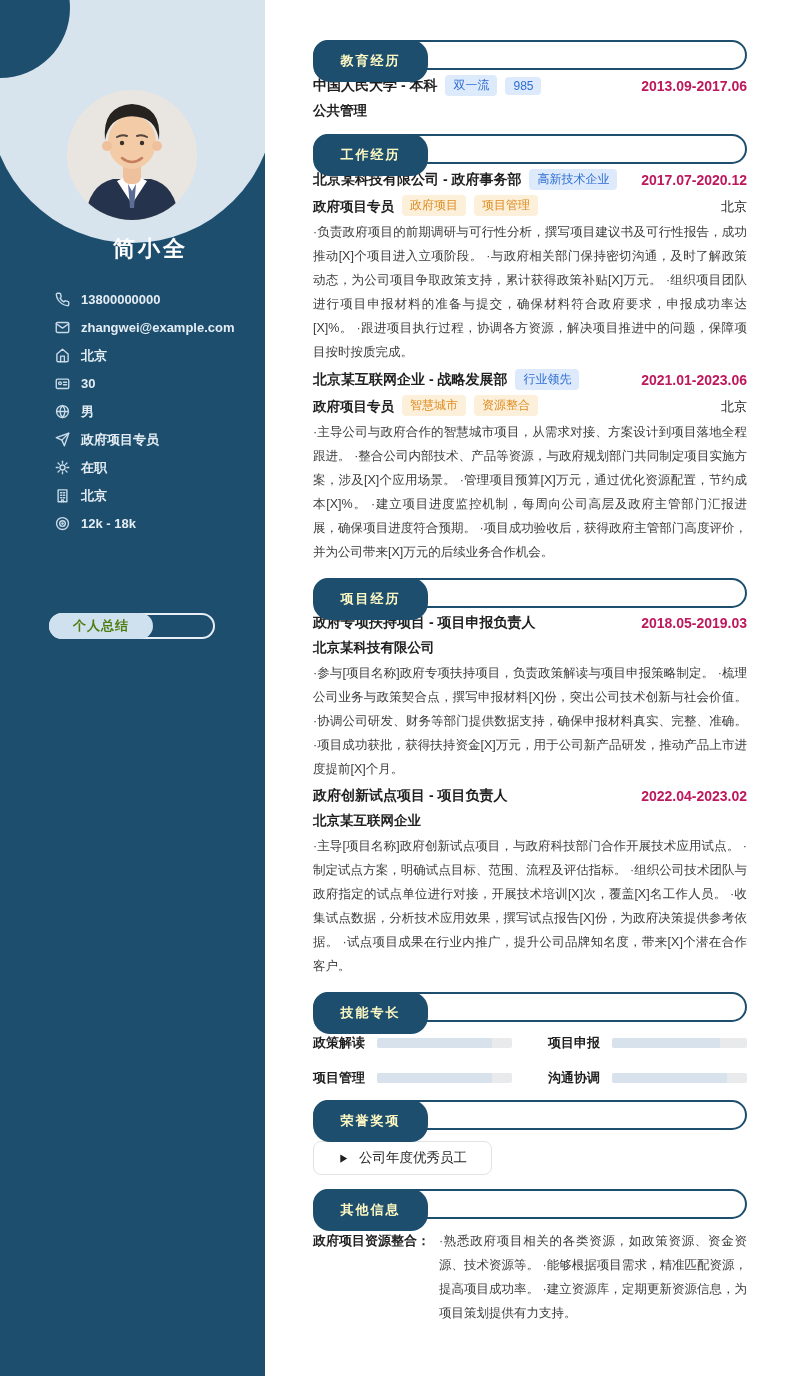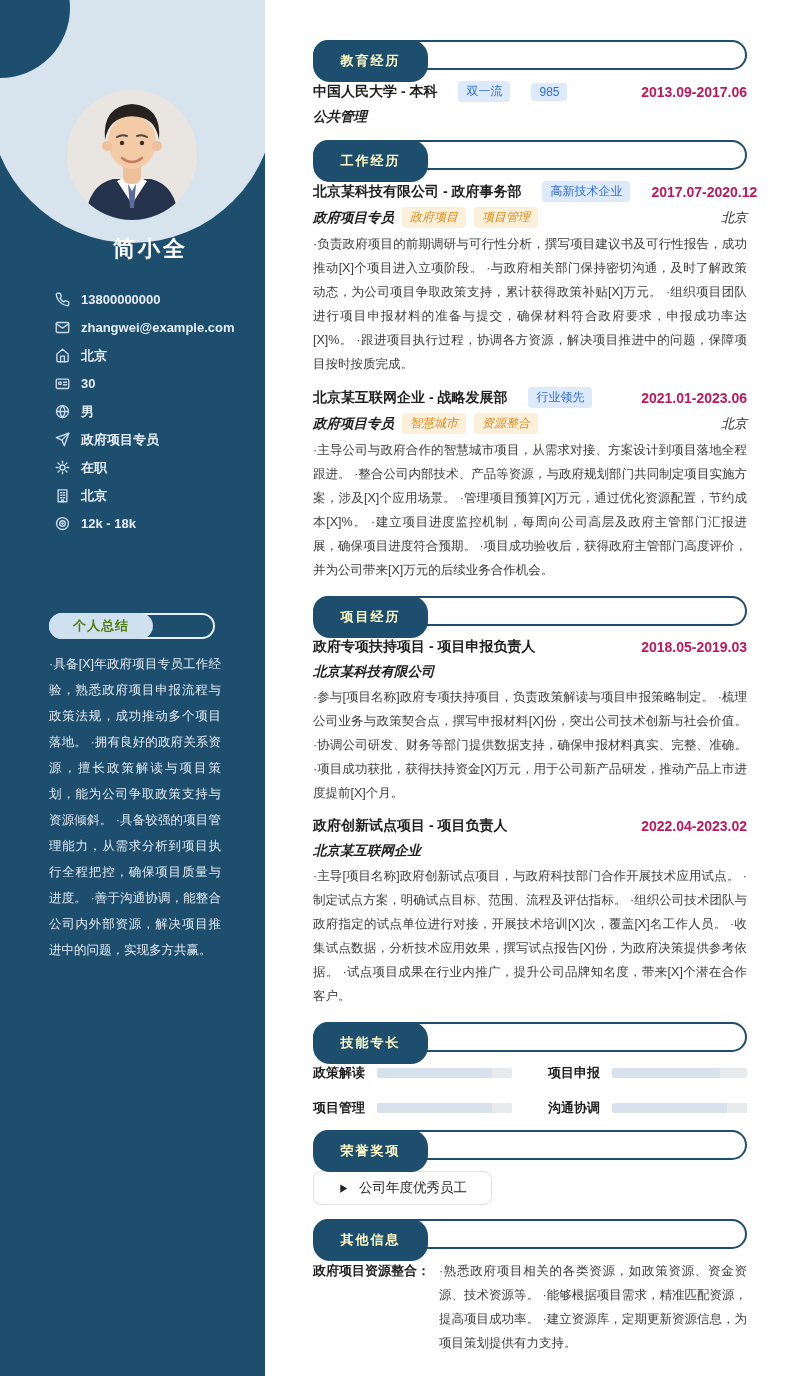--- a/index.html
+++ b/index.html
@@ -51,24 +51,24 @@
     position:relative; height:30px; border:2px solid #1d4e6e; border-radius:17px;
     margin-top:14px; background:#ffffff;
   }
   .sec-hdr:first-child { margin-top:0; }
   .sec-pill {
     position:absolute; left:-2px; top:-2px; height:42px; width:115px;
     background:#1d4e6e; border-radius:17px; color:#fef9c3;
     font-size:13px; font-weight:bold; display:flex; align-items:center; justify-content:center;
     letter-spacing:2px;
   }
-  .entry-head { display:flex; align-items:center; gap:21px; margin-top:11px; min-height:20px; }
+  .entry-head { display:flex; align-items:center; gap:8px; margin-top:5px; min-height:20px; }
   .entry-title { font-size:14px; font-weight:bold; color:#1f1f1f; white-space:nowrap; }
   .entry-date { margin-left:auto; font-size:14px; font-weight:bold; color:#be185d; white-space:nowrap; }
-  .sub-row { display:flex; align-items:center; gap:8px; margin-top:5px; min-height:19px;font-style:italic; }
+  .sub-row { display:flex; align-items:flex-end; gap:8px; margin-top:5px; min-height:19px; }
   .sub-title { font-size:13.5px; font-weight:bold; color:#1f1f1f; white-space:nowrap; }
   .sub-right { margin-left:auto; font-size:13px; color:#2a2a2a; }
   .tag { font-size:12px; padding:2px 8px; border-radius:4px; white-space:nowrap; }
   .tag-blue { background:#ddeafb; color:#2f6ed3; }
   .tag-orange { background:#fcf0db; color:#df8c20; }
   .desc { margin-top:4px; font-size:12.5px; line-height:24px; color:#3c3c3c; text-align:justify; }
   
   .skill-grid { display:grid; grid-template-columns:1fr 1fr; column-gap:36px; row-gap:18px; margin-top:12px; }
   .skill-row { display:flex; align-items:center; gap:12px; height:17px; }
   .skill-label { font-size:13px; font-weight:bold; color:#1f1f1f; white-space:nowrap; }
@@ -211,21 +211,20 @@
             <circle cx="12" cy="12" r="1" fill="currentColor"></circle>
           </svg>
       </span>
       <span class="c-text">12k - 18k</span>
     </div>
   </div>
 
   <div class="summary-hdr">
     <div class="summary-pill">个人总结</div>
   </div>
-  <div class="summary-text">·具备[X]年政府项目专员工作经验，熟悉政府项目申报流程与政策法规，成功推动多个项目落地。 ·拥有良好的政府关系资源，擅长政策解读与项目策划，能为公司争取政策支持与资源倾斜。 ·具备较强的项目管理能力，从需求分析到项目执行全程把控，确保项目质量与进度。 ·善于沟通协调，能整合公司内外部资源，解决项目推进中的问题，实现多方共赢。</div>
 </aside>
 
 <main class="main">
 
   
   <div class="sec-hdr">
     <div class="sec-pill">教育经历</div>
   </div>
   <div class="entry-head">
     <span class="entry-title">中国人民大学 - 本科</span>

